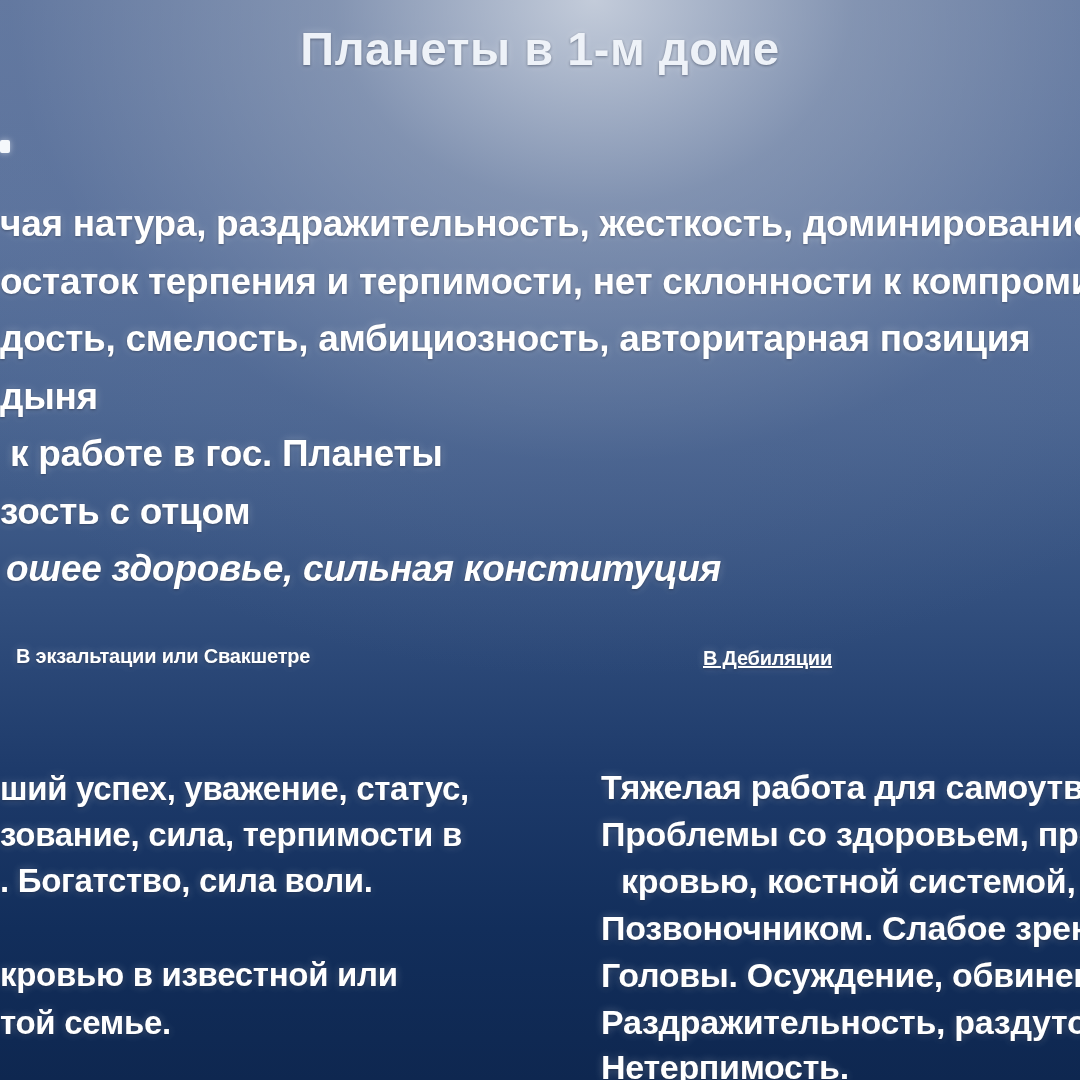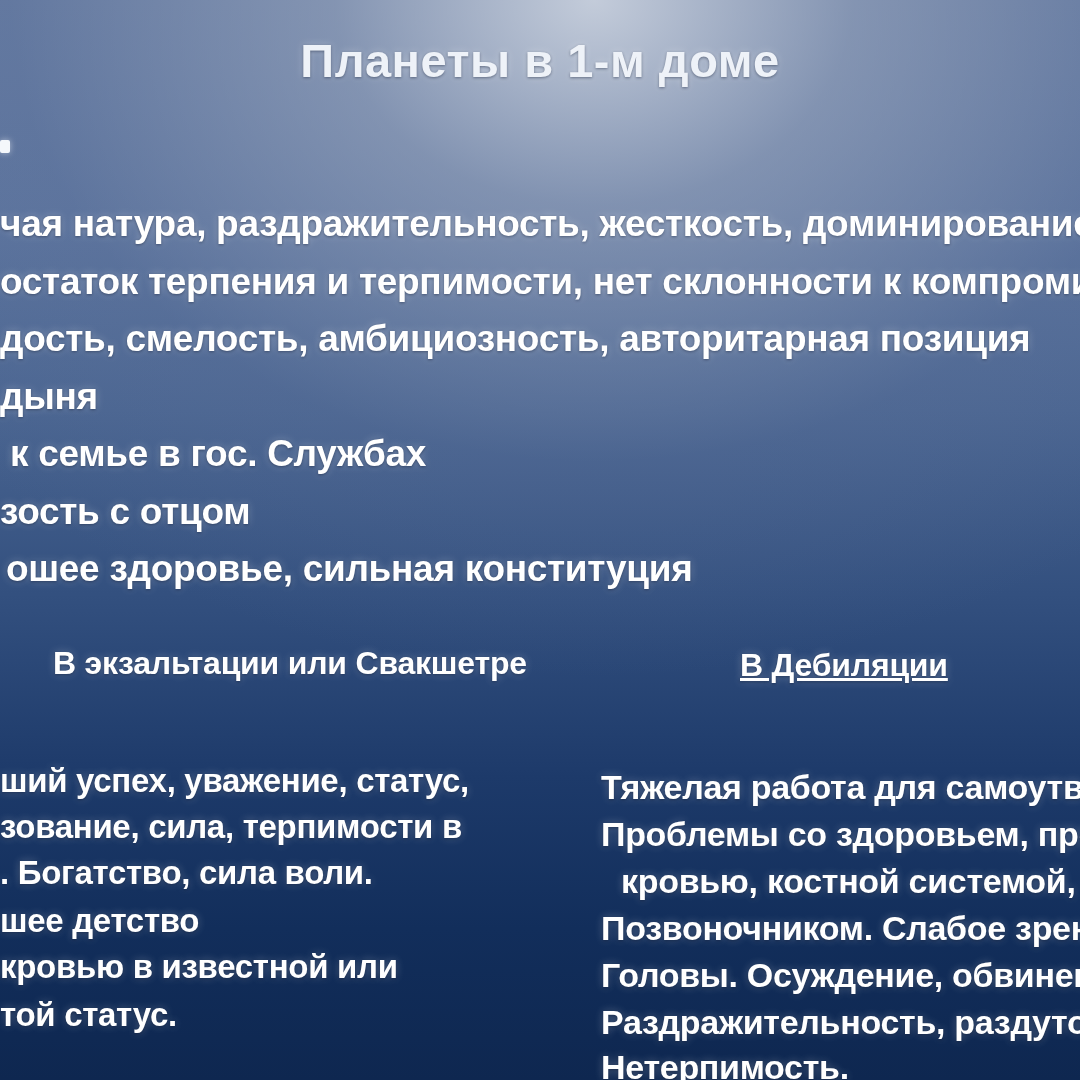--- a/index.html
+++ b/index.html
@@ -25,38 +25,38 @@
   }
   .txt{
     position:absolute;
     color:#ffffff;
     white-space:nowrap;
     font-weight:bold;
     text-shadow:0 1px 3px rgba(8,20,45,.45), 0 0 9px rgba(255,255,255,.28);
     line-height:1.08;
   }
   .title{
-    left:0;right:0;top:36px;
+    left:0;right:0;top:24px;
     text-align:center;
     font-size:47px;
     color:#eef2f8;
     letter-spacing:0.5px;
   }
   .bullet{font-size:37px;letter-spacing:-0.3px;}
   .b0{left:0;top:204px;}
   .b1{left:0;top:262px;}
   .b2{left:0;top:319px;}
   .b3{left:0;top:377px;text-align:center;}
   .b4{left:10px;top:434px;}
   .b5{left:0;top:492px;}
-  .b6{left:6px;top:549px;}
-  .colhead{font-size:32px;letter-spacing:-0.2px;margin-left:37px;}
+  .b6{left:6px;top:549px;font-style:italic;}
+  .colhead{font-size:20px;letter-spacing:-0.2px;}
   .hL{left:16px;top:646px;}
   .hR{left:703px;top:648px;text-decoration:underline;}
-  .lcol{font-size:33px;letter-spacing:-0.3px;}
+  .lcol{font-size:33px;letter-spacing:-0.3px;margin-top:8px;}
   .l0{left:0;top:763px;}
   .l1{left:0;top:809px;}
   .l2{left:0;top:855px;}
   .l3{left:0;top:903px;}
   .l4{left:0;top:949px;}
   .l5{left:0;top:997px;}
   .rcol{font-size:34px;letter-spacing:-0.3px;}
   .r0{left:601px;top:769px;}
   .r1{left:601px;top:816px;}
   .r2{left:601px;top:863px;margin-left:20px;}
@@ -79,33 +79,32 @@
 <div class="slide">
 
   <div class="txt title">Планеты в 1-м доме</div>
 
   <div class="fragment"></div>
 
   <div class="txt bullet b0">чая натура, раздражительность, жесткость, доминирование</div>
   <div class="txt bullet b1">остаток терпения и терпимости, нет склонности к компроми</div>
   <div class="txt bullet b2">дость, смелость, амбициозность, авторитарная позиция</div>
   <div class="txt bullet b3">дыня</div>
-  <div class="txt bullet b4">к семье в гос. Службах</div>
+  <div class="txt bullet b4">к работе в гос. Планеты</div>
   <div class="txt bullet b5">зость с отцом</div>
   <div class="txt bullet b6">ошее здоровье, сильная конституция</div>
 
   <div class="txt colhead hL">В экзальтации или Свакшетре</div>
   <div class="txt colhead hR">В Дебиляции</div>
 
   <div class="txt lcol l0">ший успех, уважение, статус,</div>
   <div class="txt lcol l1">зование, сила, терпимости в</div>
   <div class="txt lcol l2">. Богатство, сила воли.</div>
-  <div class="txt lcol l3">шее детство</div>
   <div class="txt lcol l4">кровью в известной или</div>
-  <div class="txt lcol l5">той статус.</div>
+  <div class="txt lcol l5">той семье.</div>
 
   <div class="txt rcol r0">Тяжелая работа для самоутве</div>
   <div class="txt rcol r1">Проблемы со здоровьем, про</div>
   <div class="txt rcol r2">кровью, костной системой,</div>
   <div class="txt rcol r3">Позвоночником. Слабое зрен</div>
   <div class="txt rcol r4">Головы. Осуждение, обвинен</div>
   <div class="txt rcol r5">Раздражительность, раздутое</div>
   <div class="txt rcol r6">Нетерпимость.</div>
 
 </div>

